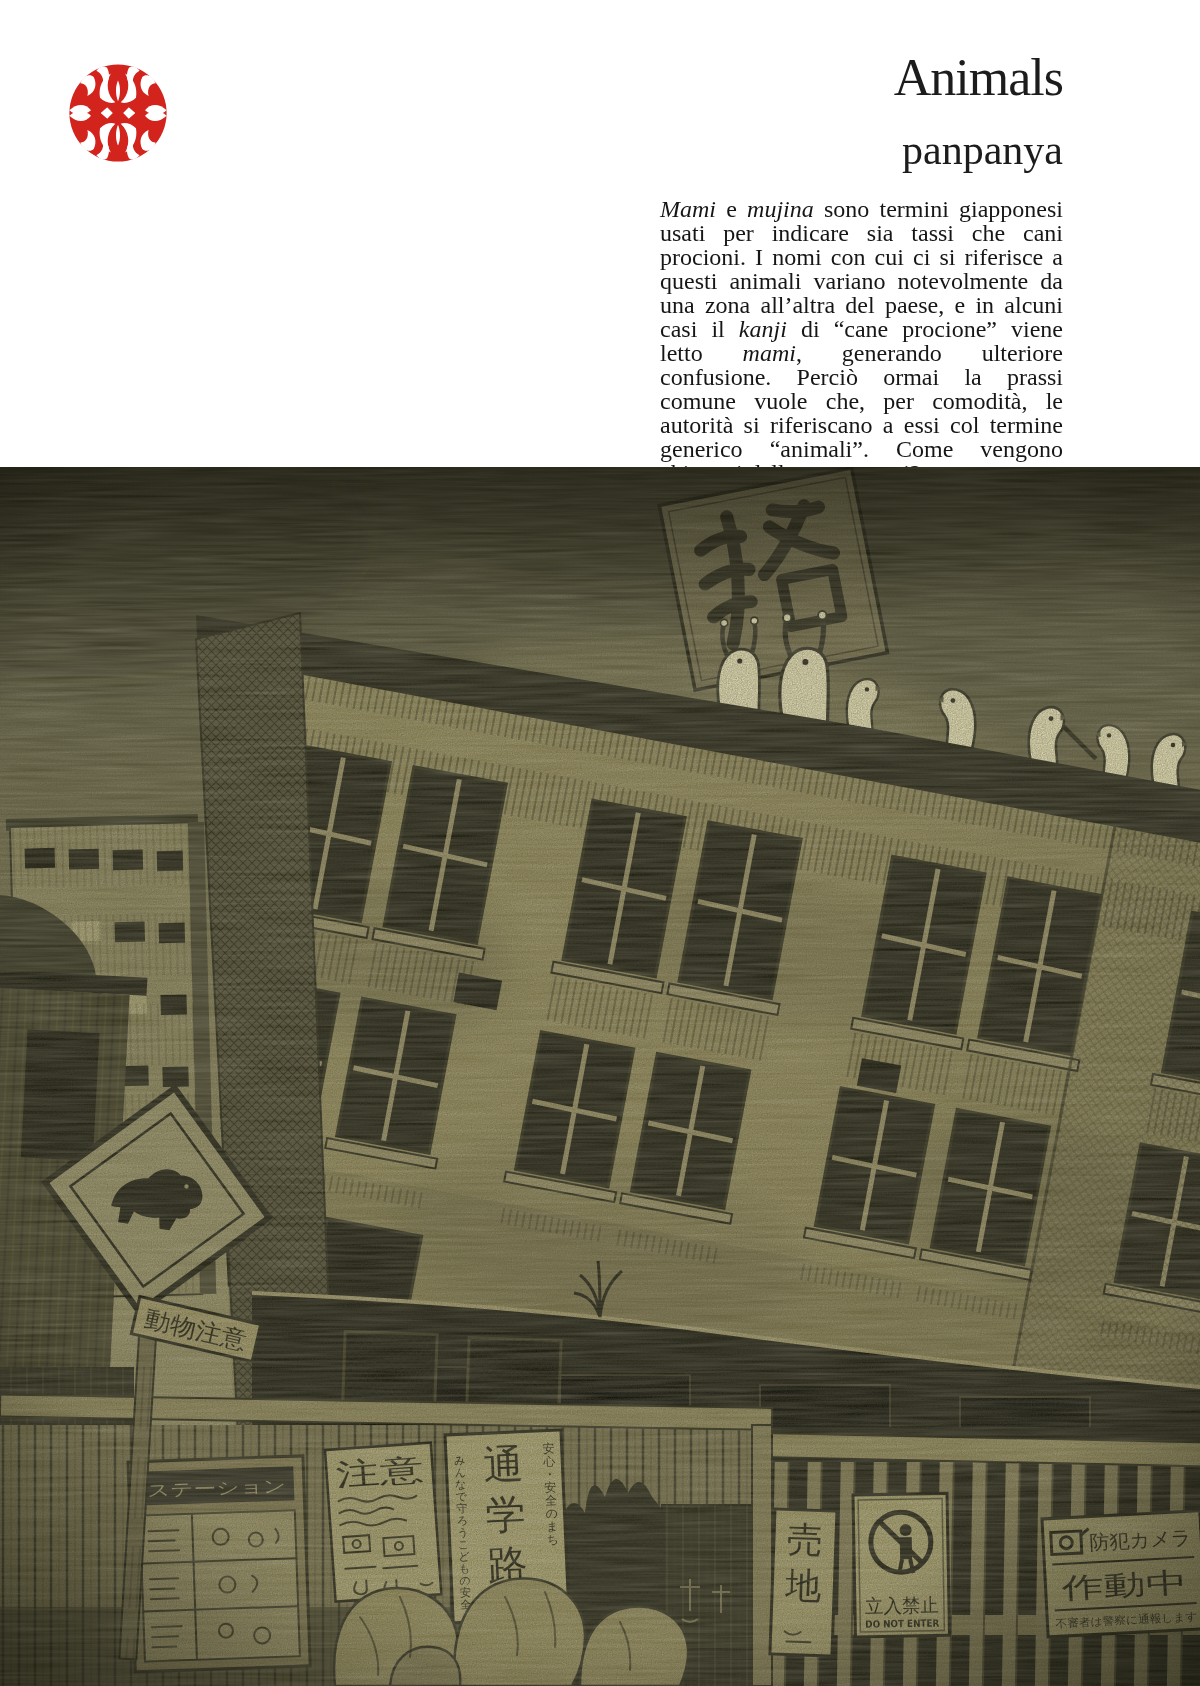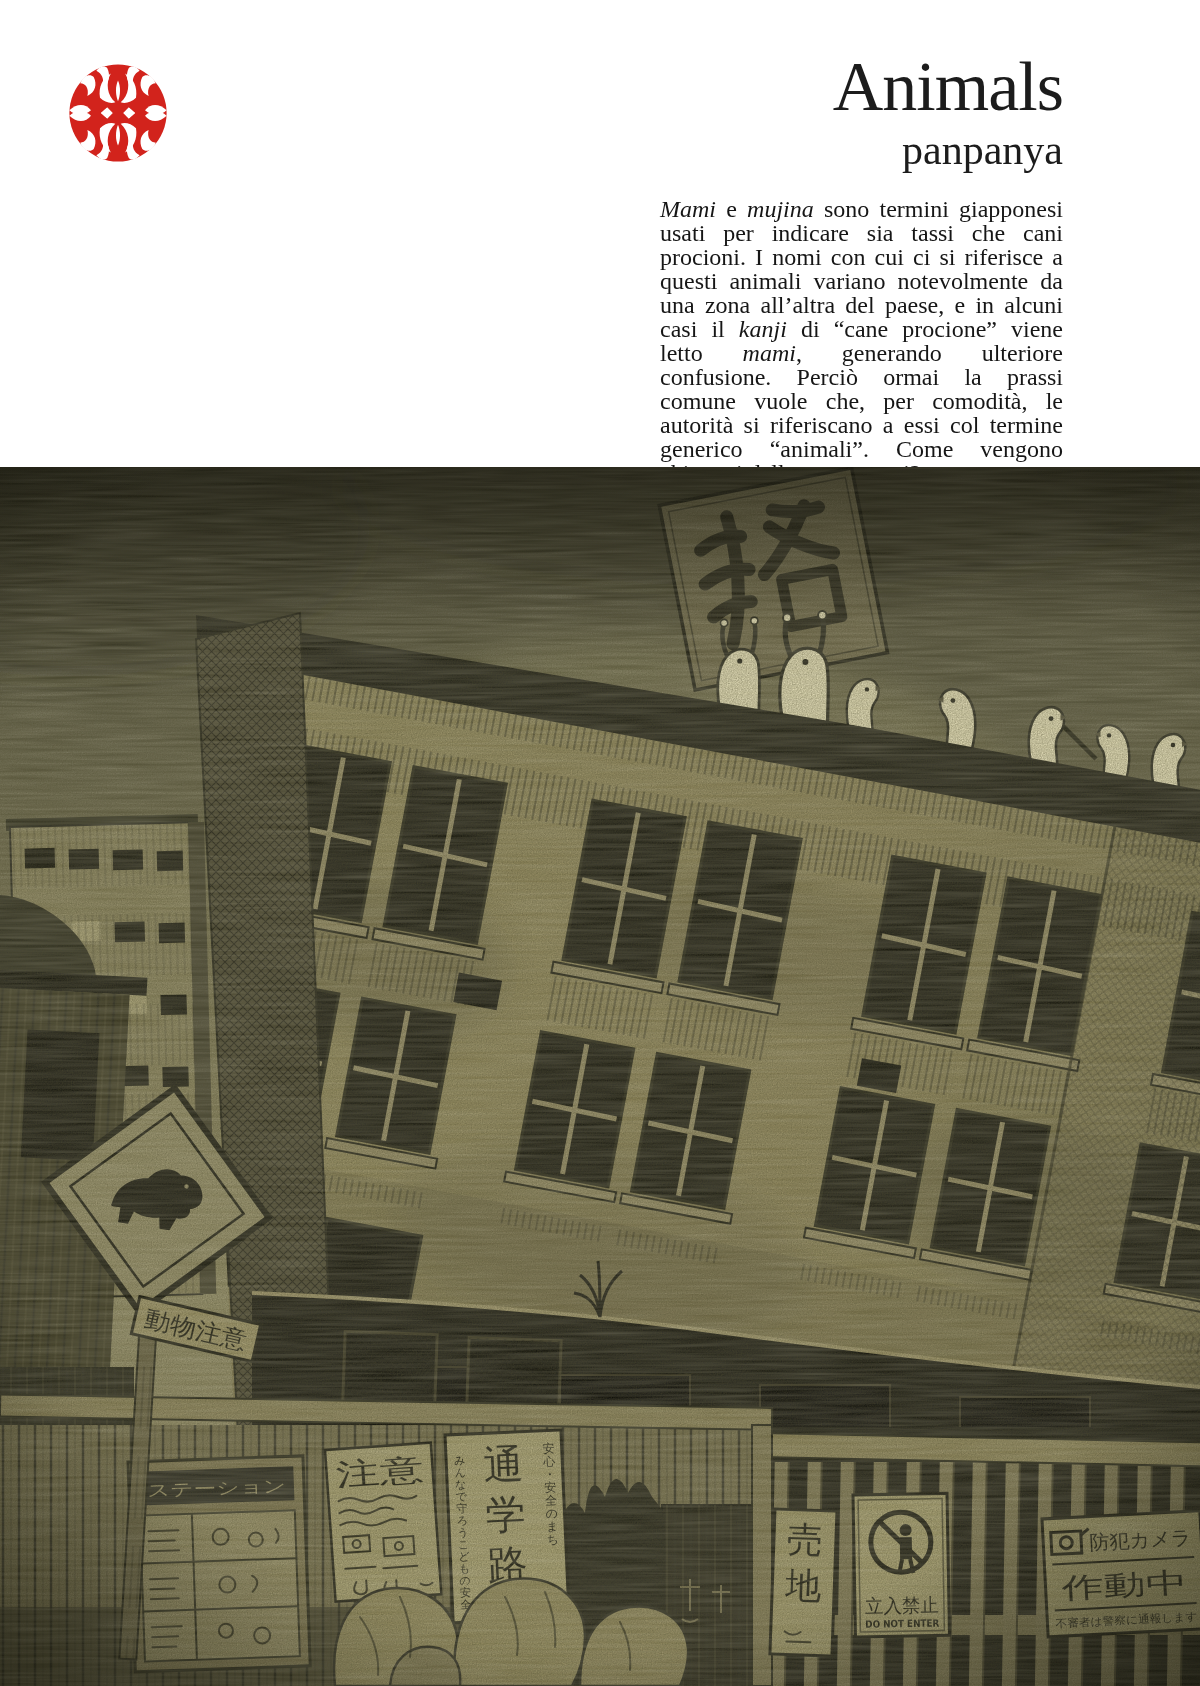--- a/index.html
+++ b/index.html
@@ -1,21 +1,21 @@
 <!DOCTYPE html>
 <html><head>
 <meta charset="utf-8">
 <style>
   html,body{margin:0;padding:0;background:#ffffff;}
   .page{position:relative;width:1200px;height:1686px;background:#ffffff;overflow:hidden;
         font-family:"Liberation Serif", serif;color:#1c1c1c;}
   .logo{position:absolute;left:64px;top:59px;width:108px;height:108px;}
   .logo svg{display:block;width:100%;height:100%;}
   .title{position:absolute;right:137px;top:52px;margin:0;font-weight:400;
-         font-size:70px;line-height:1;letter-spacing:-1px;text-align:right;}
+         font-size:52px;line-height:1;letter-spacing:-1px;text-align:right;}
   .author{position:absolute;right:137px;top:129px;font-size:42px;line-height:1;text-align:right;}
   .intro{position:absolute;right:137px;top:197px;width:403px;margin:0;
          font-size:24px;line-height:24px;text-align:justify;color:#161616;}
   .intro i{font-style:italic;}
   .art{position:absolute;left:0;top:467px;width:1200px;height:1219px;}
   .art svg{display:block;width:100%;height:100%;}
   .sq{stroke:#1b1b10;stroke-width:2;fill:none;stroke-linecap:round;}
   .mull{stroke:#8f8761;stroke-width:5;}
   .sill{fill:#8f8761;stroke:#1c1c12;stroke-width:2;}
   .ct{fill:#15150d;font-family:"DejaVu Sans",sans-serif;}

